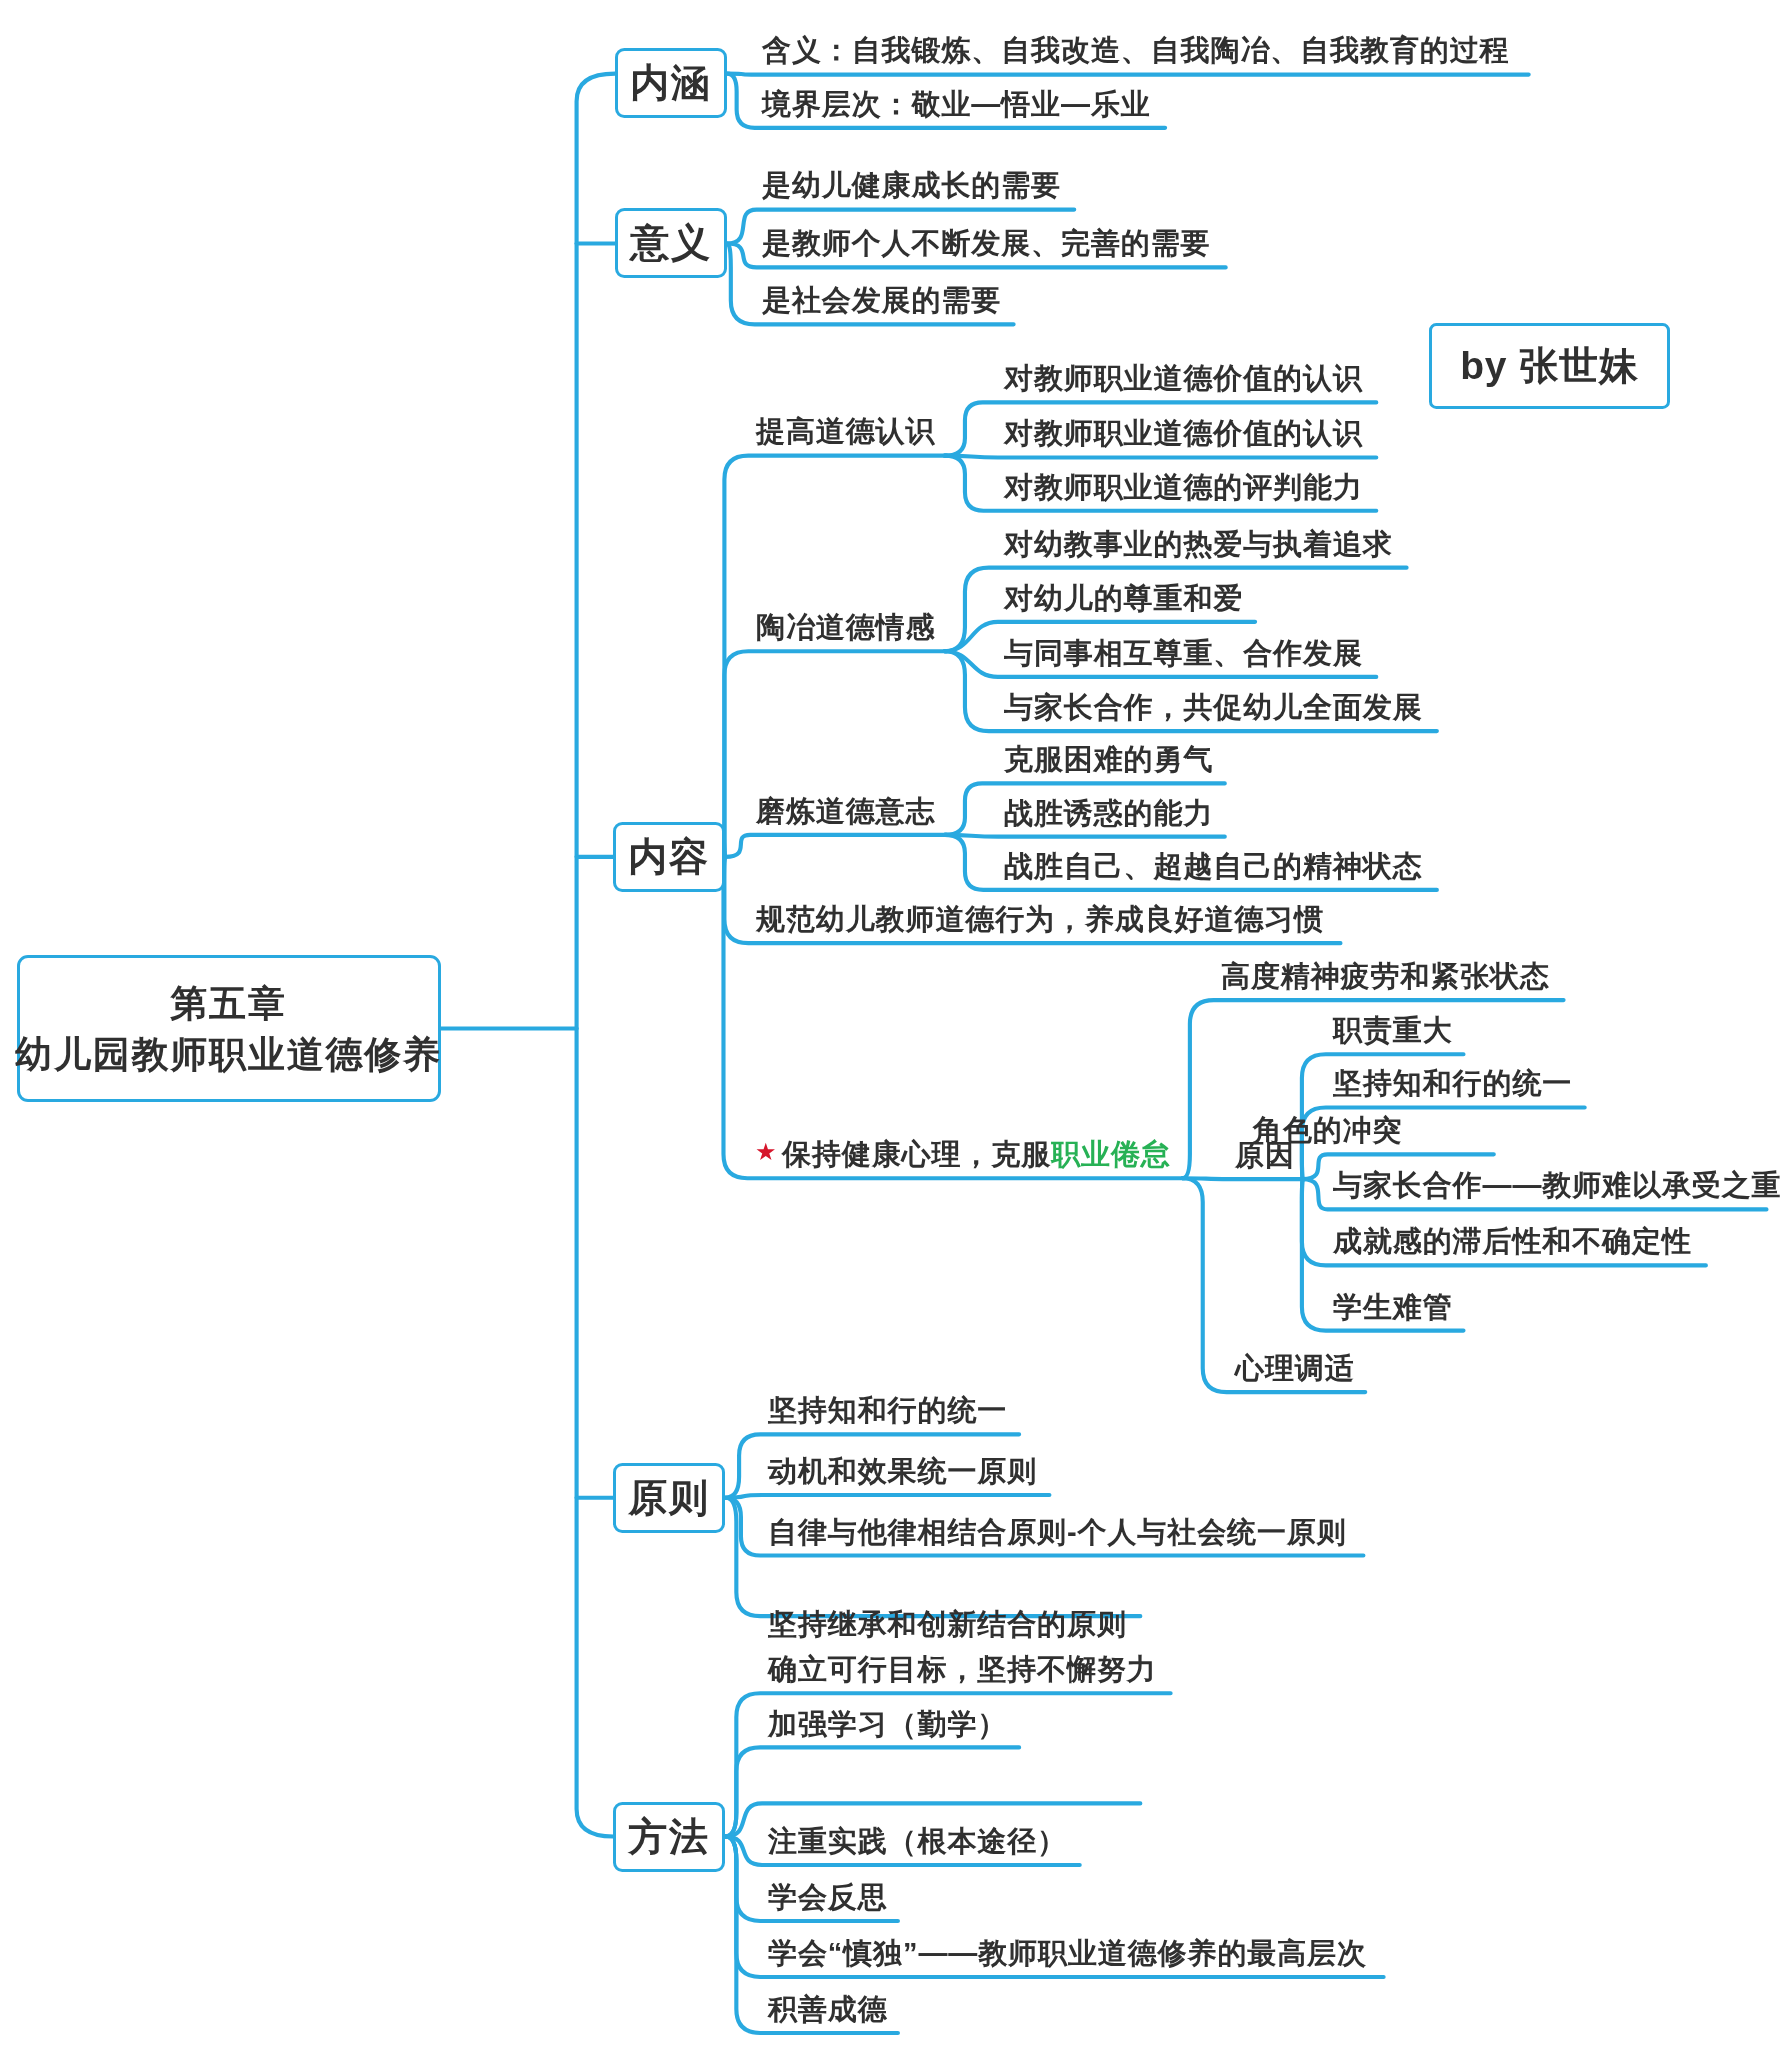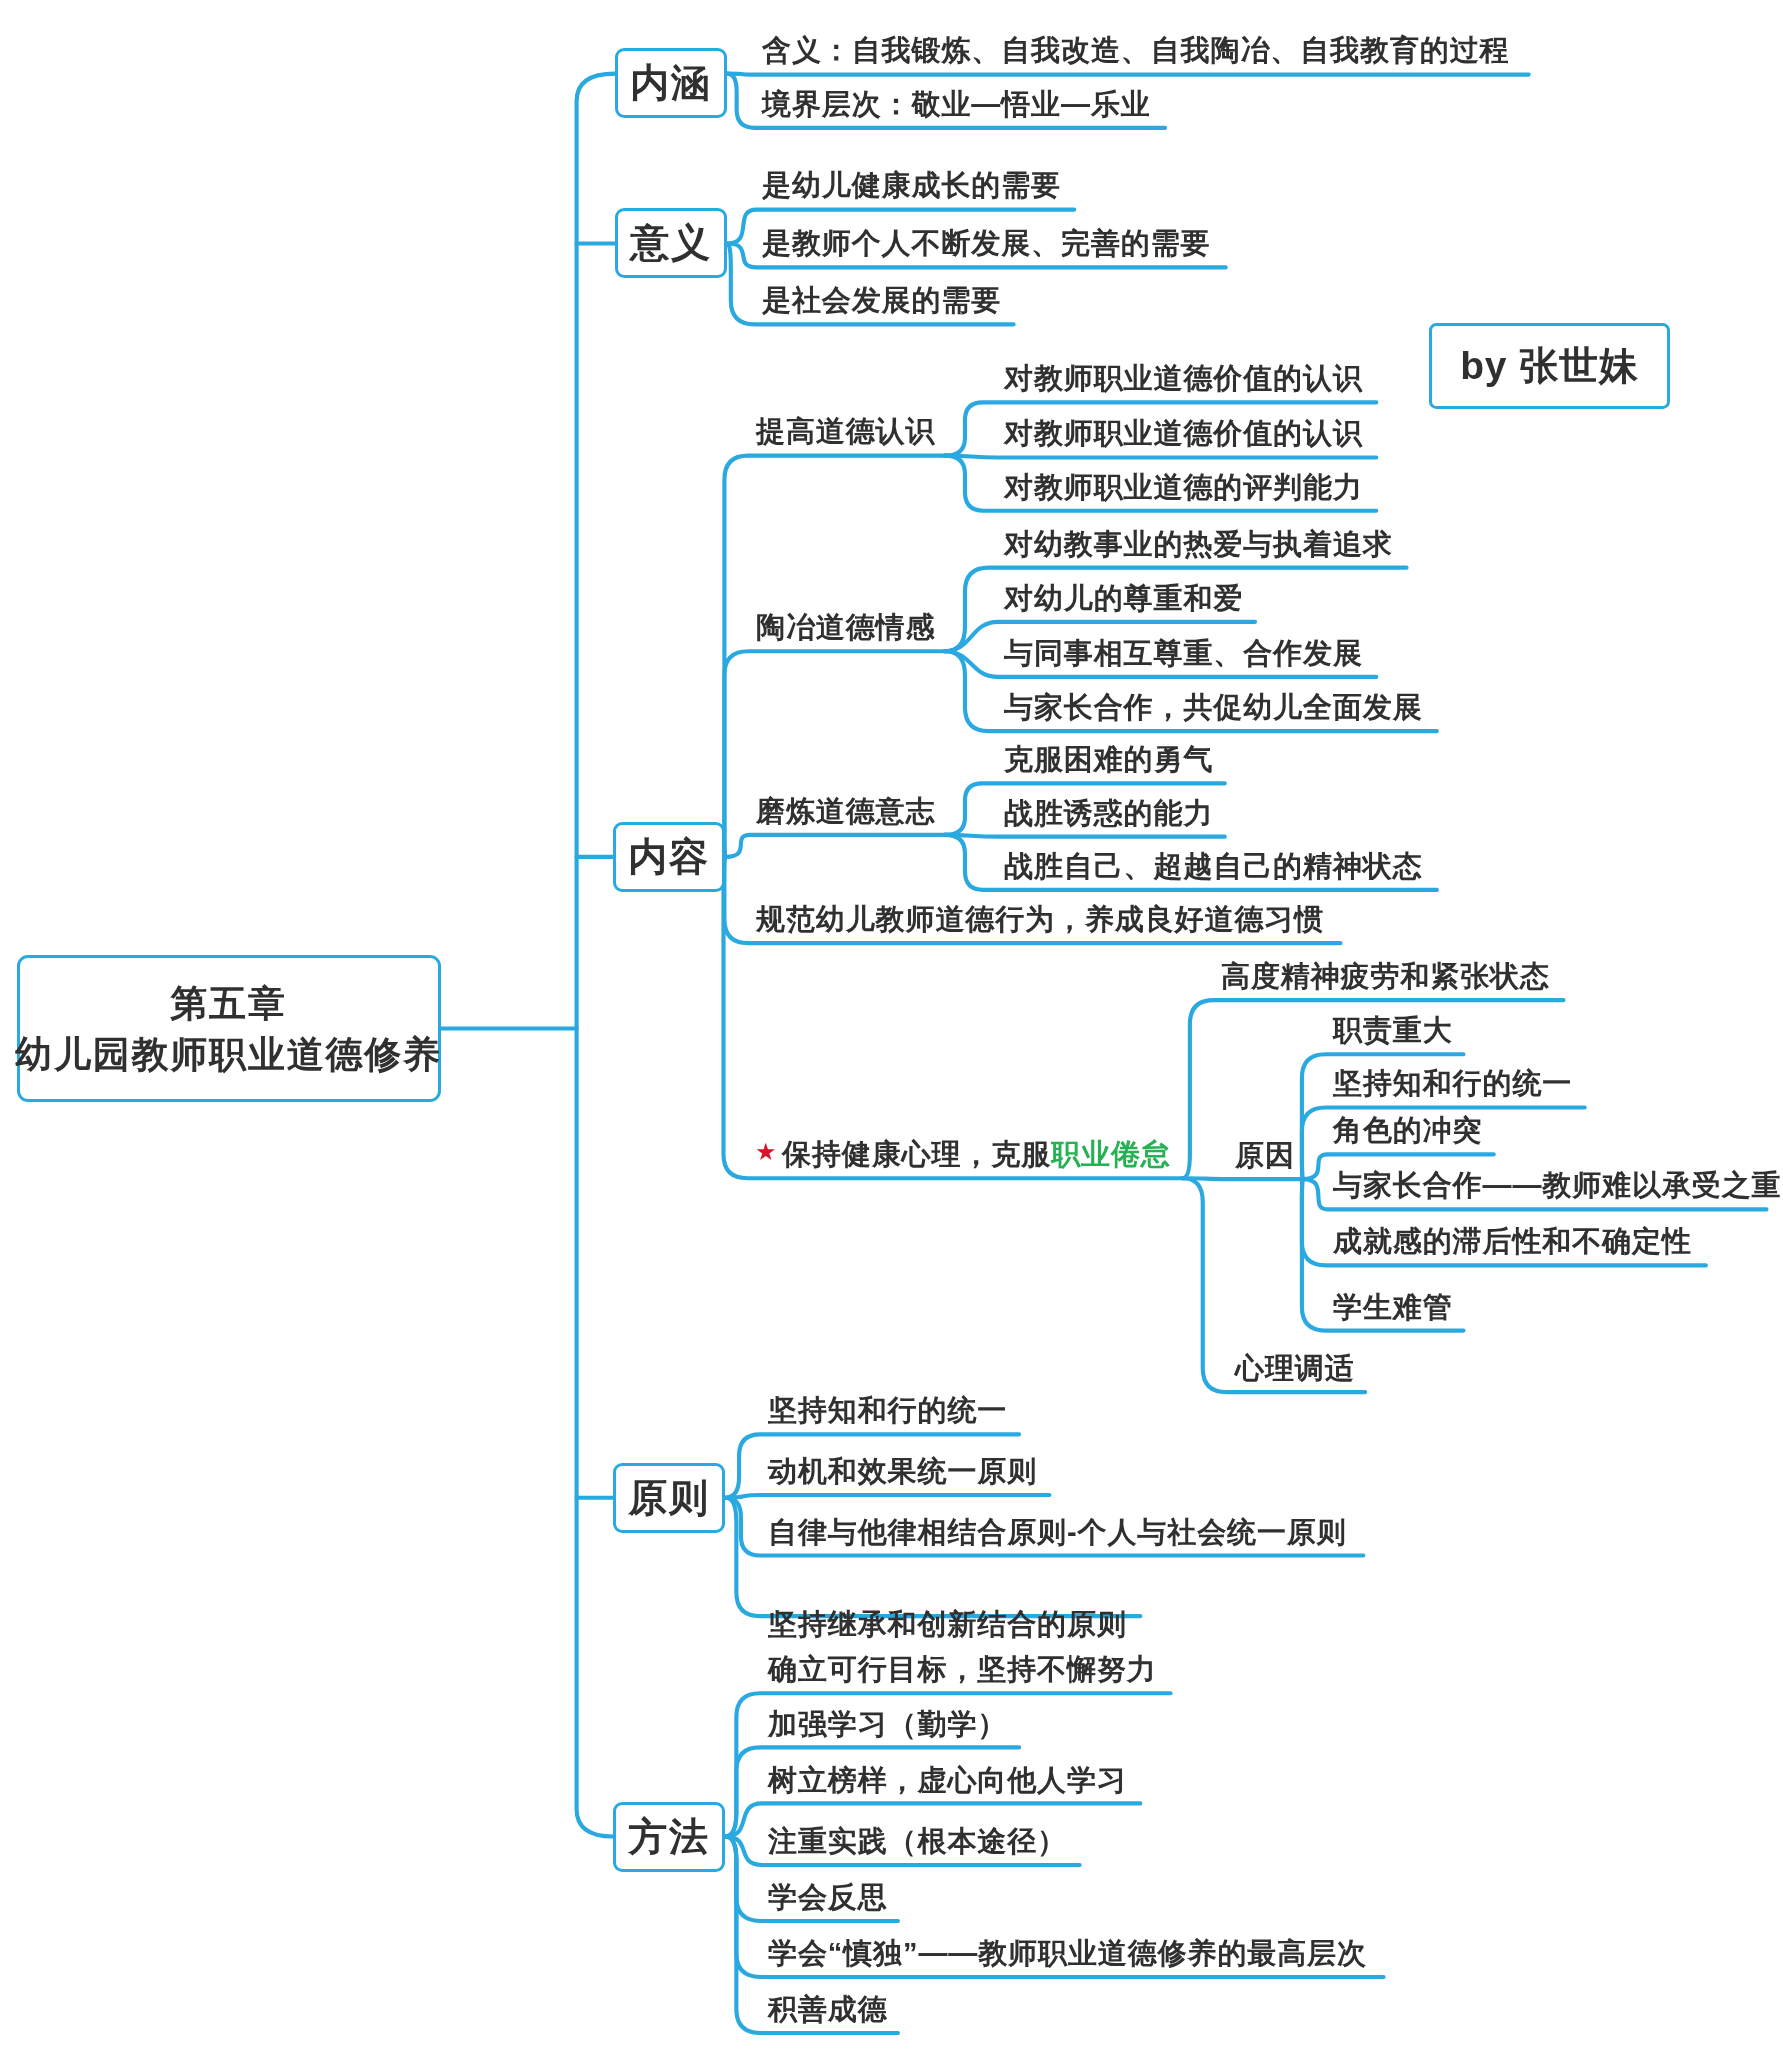--- a/index.html
+++ b/index.html
@@ -102,36 +102,35 @@
     <div class="leaf" data-name="subtopic-b3c3" style="left: 756px; top: 790px;">磨炼道德意志</div>
     <div class="leaf" data-name="subtopic-b3c3c1" style="left: 1004px; top: 738px;">克服困难的勇气</div>
     <div class="leaf" data-name="subtopic-b3c3c2" style="left: 1004px; top: 792px;">战胜诱惑的能力</div>
     <div class="leaf" data-name="subtopic-b3c3c3" style="left: 1004px; top: 845px;">战胜自己、超越自己的精神状态</div>
     <div class="leaf" data-name="subtopic-b3c4" style="left: 756px; top: 898px;">规范幼儿教师道德行为，养成良好道德习惯</div>
     <div class="leaf" data-name="subtopic-b3c5" style="left: 755px; top: 1133px;"><span data-name="star-icon" class="star">★</span><span data-name="label-text">保持健康心理，克服</span><span data-name="burnout-highlight" class="green">职业倦怠</span></div>
     <div class="leaf" data-name="subtopic-b3c5c1" style="left: 1221px; top: 955px;">高度精神疲劳和紧张状态</div>
     <div class="leaf" data-name="subtopic-b3c5c2" style="left: 1235px; top: 1134px;">原因</div>
     <div class="leaf" data-name="subtopic-r1" style="left: 1333px; top: 1009px;">职责重大</div>
     <div class="leaf" data-name="subtopic-r2" style="left: 1333px; top: 1062px;">坚持知和行的统一</div>
-    <div class="leaf" data-name="subtopic-r3" style="left: 1333px; top: 1109px;">角色的冲突</div>
+    <div class="leaf" data-name="subtopic-r3" style="left: 1253px; top: 1109px;">角色的冲突</div>
     <div class="leaf" data-name="subtopic-r4" style="left: 1333px; top: 1164px;">与家长合作——教师难以承受之重</div>
     <div class="leaf" data-name="subtopic-r5" style="left: 1333px; top: 1220px;">成就感的滞后性和不确定性</div>
     <div class="leaf" data-name="subtopic-r6" style="left: 1333px; top: 1286px;">学生难管</div>
     <div class="leaf" data-name="subtopic-b3c5c3" style="left: 1235px; top: 1347px;">心理调适</div>
     <div class="box branch" data-name="branch-topic-principles" style="left: 613px; top: 1463px; width: 112px; height: 70px;">
       <span data-name="branch-topic-principles-text">原则</span>
     </div>
     <div class="leaf" data-name="subtopic-b4c1" style="left: 768px; top: 1389px;">坚持知和行的统一</div>
     <div class="leaf" data-name="subtopic-b4c2" style="left: 768px; top: 1450px;">动机和效果统一原则</div>
     <div class="leaf" data-name="subtopic-b4c3" style="left: 768px; top: 1511px;">自律与他律相结合原则-个人与社会统一原则</div>
     <div class="leaf" data-name="subtopic-b4c4" style="left: 768px; top: 1571px; margin-top: 32px;">坚持继承和创新结合的原则</div>
     <div class="box branch" data-name="branch-topic-methods" style="left: 613px; top: 1802px; width: 112px; height: 70px;">
       <span data-name="branch-topic-methods-text">方法</span>
     </div>
     <div class="leaf" data-name="subtopic-b5c1" style="left: 768px; top: 1648px;">确立可行目标，坚持不懈努力</div>
     <div class="leaf" data-name="subtopic-b5c2" style="left: 768px; top: 1703px;">加强学习（勤学）</div>
-    <div class="leaf" data-name="subtopic-b5c3" style="left: 768px; top: 1759px;">树立榜样，虚心向他人学习</div>
     <div class="leaf" data-name="subtopic-b5c4" style="left: 768px; top: 1820px;">注重实践（根本途径）</div>
     <div class="leaf" data-name="subtopic-b5c5" style="left: 768px; top: 1876px;">学会反思</div>
     <div class="leaf" data-name="subtopic-b5c6" style="left: 768px; top: 1932px;">学会“慎独”——教师职业道德修养的最高层次</div>
     <div class="leaf" data-name="subtopic-b5c7" style="left: 768px; top: 1988px;">积善成德</div>
   </div>
 
 
 </body></html>

